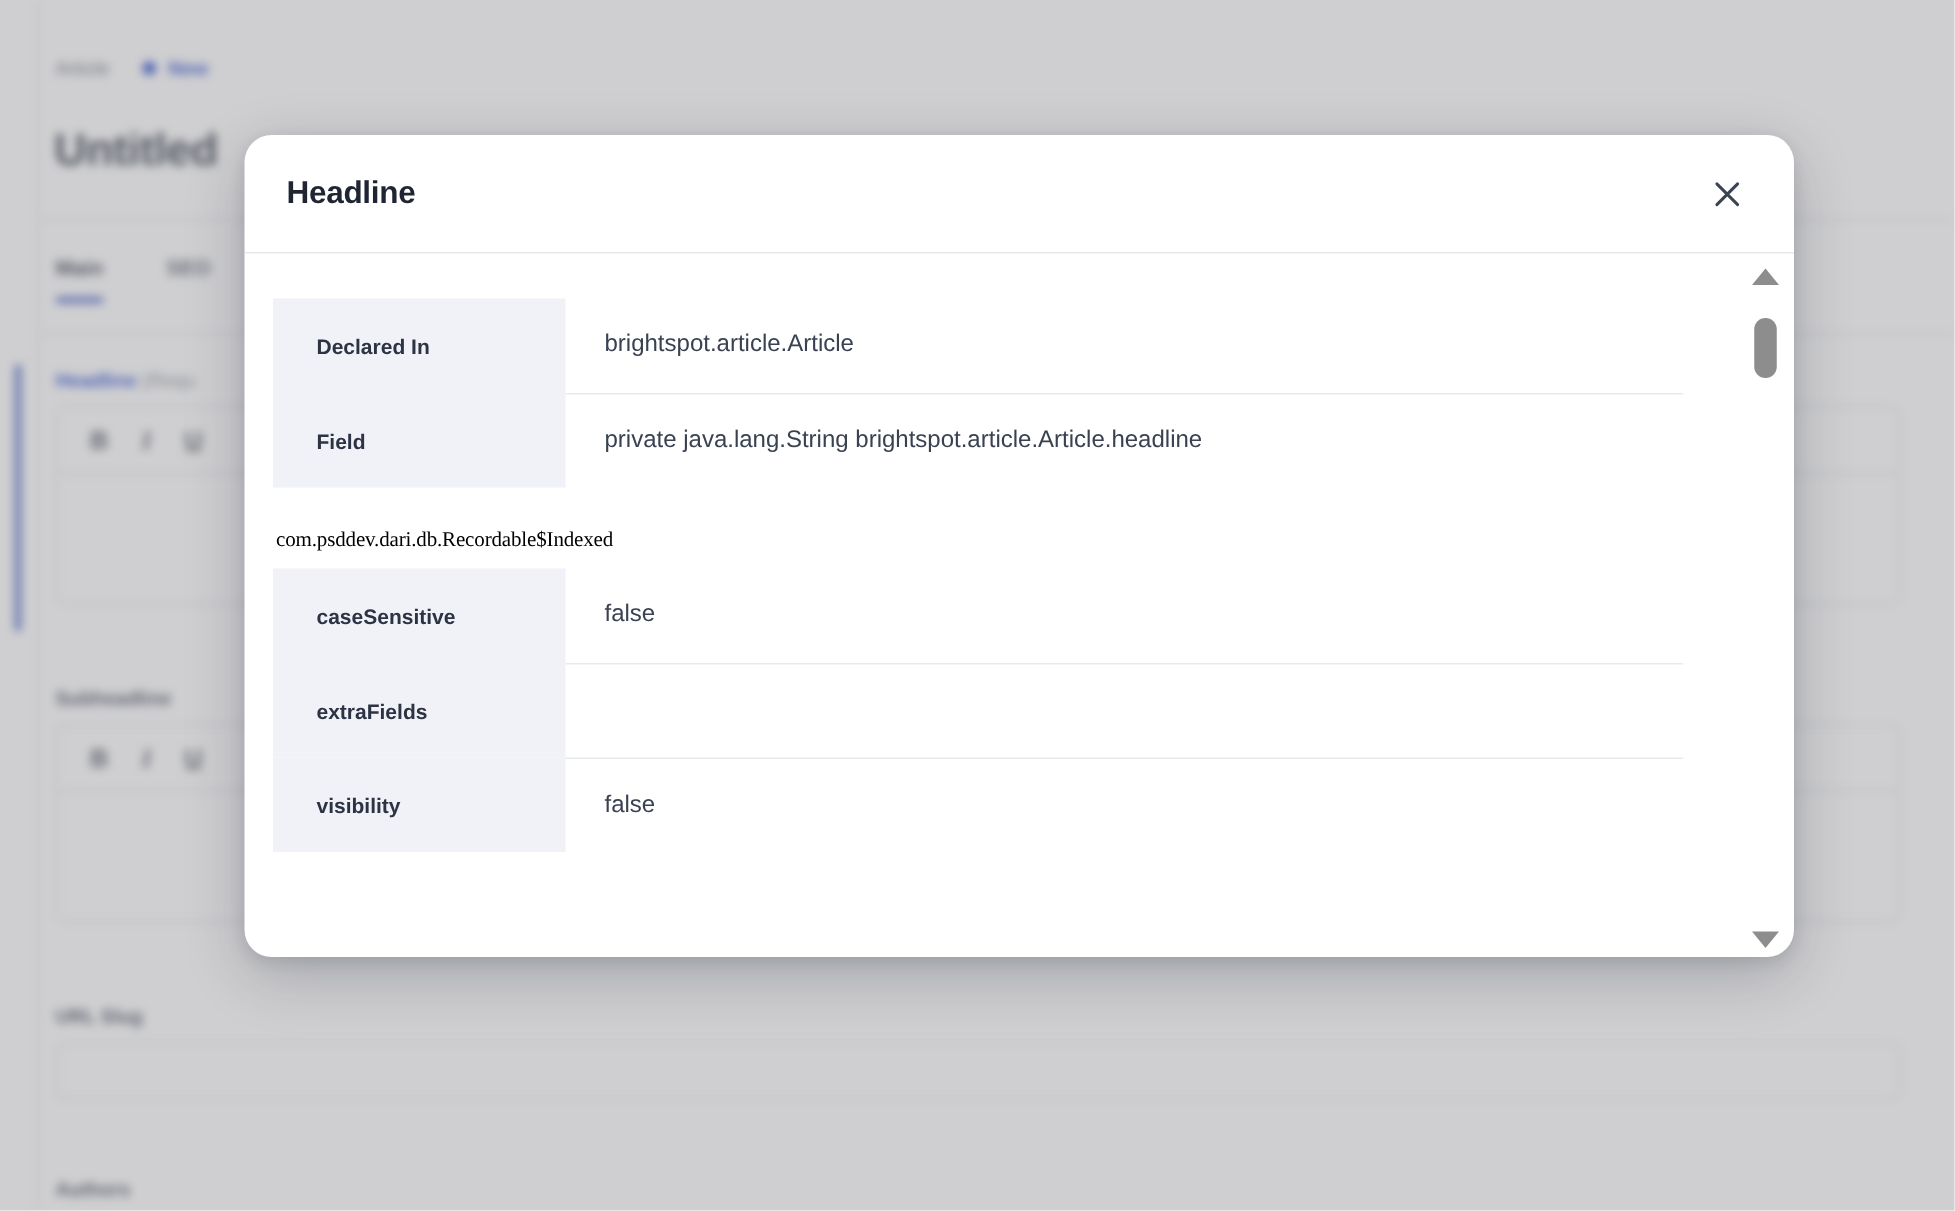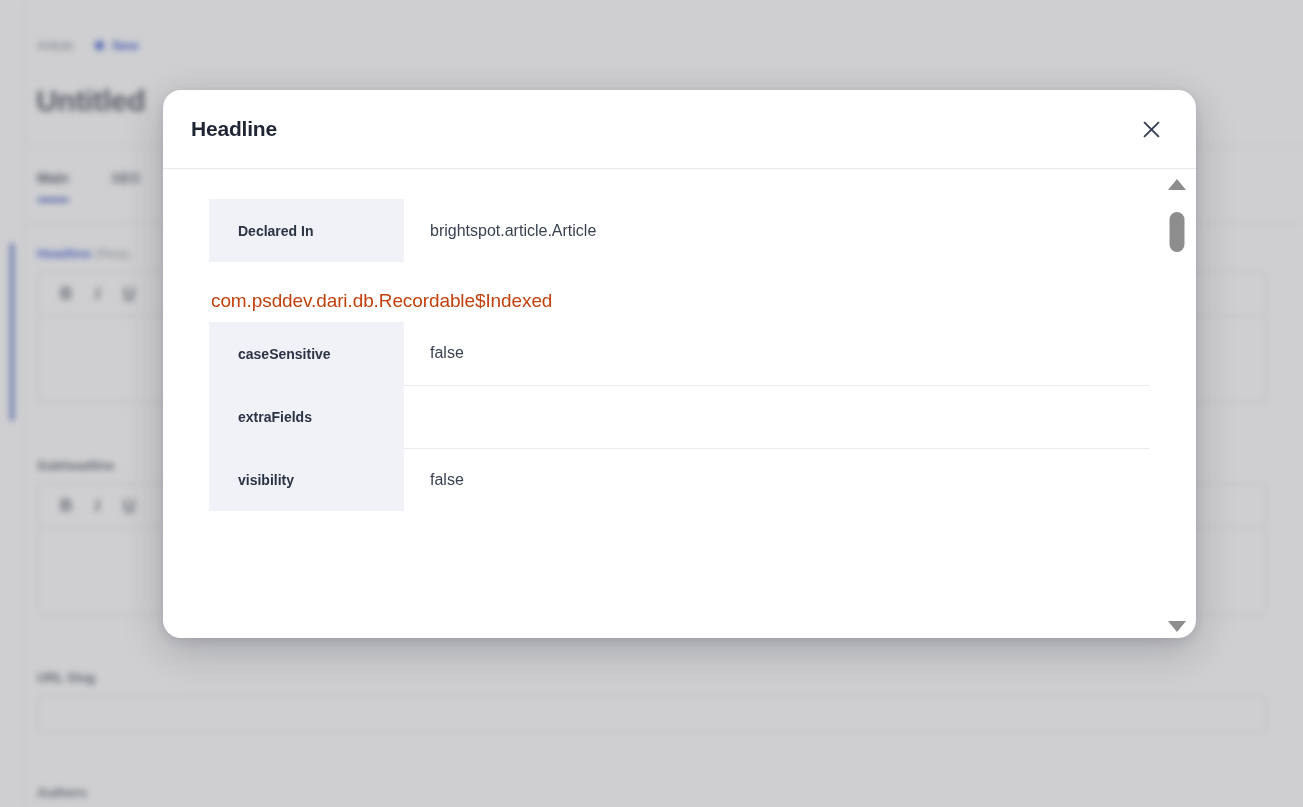--- a/index.html
+++ b/index.html
@@ -125,21 +125,21 @@
     width: 34px; height: 34px;
     display: flex; align-items: center; justify-content: center;
     background: none; border: none; cursor: pointer; border-radius: 4px;
   }
   #close-btn svg { display: block; }
 
   #modal-body {
     flex: 1 1 auto;
     position: relative;
     overflow: hidden;
-    padding: 30px 52px 0 46px;
+    padding: 30px 52px 0 19px;
   }
 
   .prop-table { width: 940px; border-collapse: collapse; table-layout: fixed; }
   .prop-table tr { height: 63px; }
   .prop-table td { vertical-align: middle; }
   .prop-table td.k {
     width: 195px;
     background: #f1f2f7;
     font-size: 14px;
     font-weight: 700;
@@ -148,24 +148,25 @@
   }
   .prop-table td.v {
     font-size: 16px;
     color: #3a4252;
     padding-left: 26px;
     border-bottom: 1px solid #e9eaee;
   }
   .prop-table tr:last-child td.v { border-bottom: none; }
 
   .section-title {
-    font-size: 19px;
-    color: #c2410c;
+    font-size: 14px;
+    color: #000000;
     margin: 28px 0 10px 2px;
     letter-spacing: -0.1px;
+    font-family: Liberation Serif, serif;
   }
 
   
   #vscroll {
     position: absolute;
     right: 8px; top: 0; bottom: 0;
     width: 23px;
     display: flex; flex-direction: column; align-items: center;
     justify-content: space-between;
     padding: 10px 0 6px 0;
@@ -274,20 +275,24 @@
   </div>
 
   <div id="modal-body">
 
     <table class="prop-table">
       <tbody>
         <tr>
           <td class="k">Declared In</td>
           <td class="v">brightspot.article.Article</td>
         </tr>
+        <tr>
+          <td class="k">Field</td>
+          <td class="v">private java.lang.String brightspot.article.Article.headline</td>
+        </tr>
       </tbody>
     </table>
 
     <div class="section-title">com.psddev.dari.db.Recordable$Indexed</div>
 
     <table class="prop-table">
       <tbody>
         <tr>
           <td class="k">caseSensitive</td>
           <td class="v">false</td>

